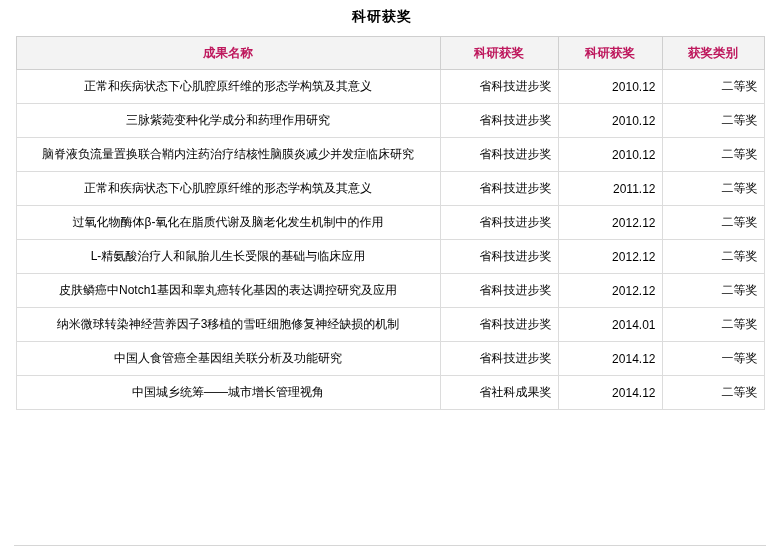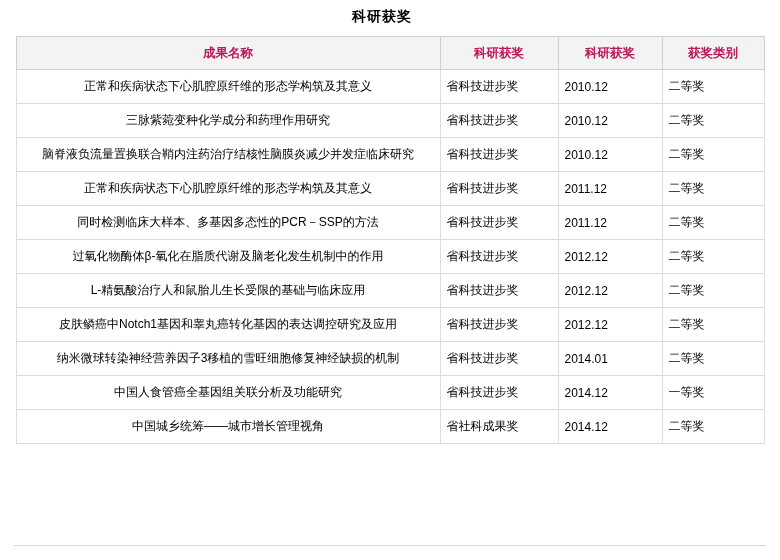--- a/index.html
+++ b/index.html
@@ -47,21 +47,21 @@
     padding: 3px 12px;
     text-align: center;
     vertical-align: middle;
   }
   table.award-table td {
     border: 1px solid #dcdcdc;
     font-size: 12px;
     color: #000;
     height: 27px;
     padding: 3px 6px;
-    text-align: left;
+    text-align: right;
     vertical-align: middle;
     white-space: nowrap;
     overflow: hidden;
     text-overflow: ellipsis;
   }
   table.award-table td.name-cell {
     text-align: center;
   }
   col.c-name { width: 424px; }
   col.c-type { width: 118px; }
@@ -117,26 +117,20 @@
           <td>2010.12</td>
           <td>二等奖</td>
         </tr>
         <tr>
           <td class="name-cell">正常和疾病状态下心肌腔原纤维的形态学构筑及其意义</td>
           <td>省科技进步奖</td>
           <td>2011.12</td>
           <td>二等奖</td>
         </tr>
         <tr>
-          <td class="name-cell">同时检测临床大样本、多基因多态性的PCR－SSP的方法</td>
-          <td>省科技进步奖</td>
-          <td>2011.12</td>
-          <td>二等奖</td>
-        </tr>
-        <tr>
           <td class="name-cell">过氧化物酶体β-氧化在脂质代谢及脑老化发生机制中的作用</td>
           <td>省科技进步奖</td>
           <td>2012.12</td>
           <td>二等奖</td>
         </tr>
         <tr>
           <td class="name-cell">L-精氨酸治疗人和鼠胎儿生长受限的基础与临床应用</td>
           <td>省科技进步奖</td>
           <td>2012.12</td>
           <td>二等奖</td>

